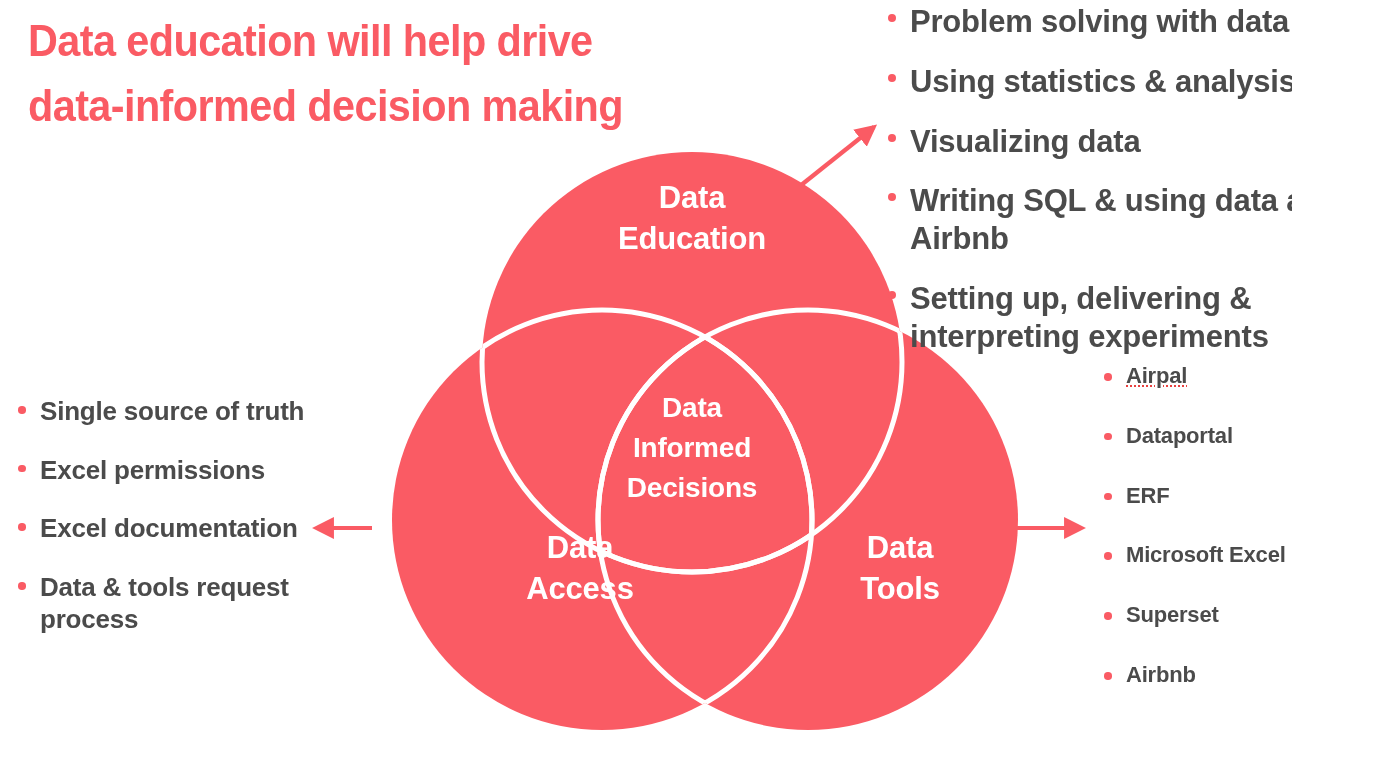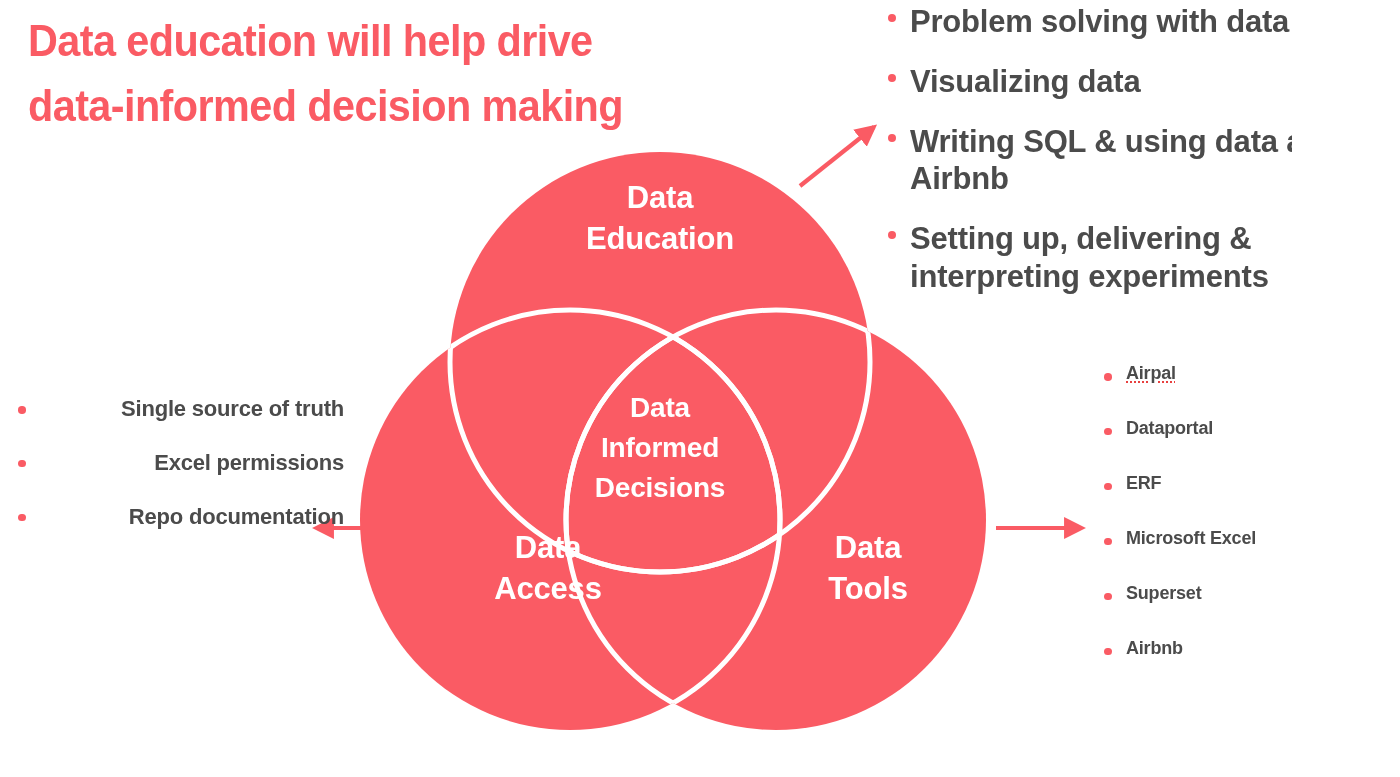--- a/index.html
+++ b/index.html
@@ -32,21 +32,21 @@
     letter-spacing: -0.6px;
     color: #fa5b64;
     white-space: pre-line;
     transform: scaleX(0.94);
     transform-origin: left top;
   }
 
   
   #venn {
     position: absolute;
-    left: 328px;
+    left: 360px;
     top: 130px;
     width: 680px;
     height: 647px;
   }
   #venn svg { display:block; width: 680px; height: 647px; overflow: visible;}
 
   .venn-label {
     position: absolute;
     text-align: center;
     color: #ffffff;
@@ -110,37 +110,36 @@
     width: 8px; height: 8px; top: 11px;
   }
 
   
   #list-access {
     left: 14px;
     top: 396px;
     width: 330px;
   }
   #list-access li {
-    font-size: 22px;
+    font-size: 26px;
     line-height: 1.22;
     margin-bottom: 27px;
-    text-align: right;
   }
   #list-access li::before {
     width: 7.5px; height: 7.5px; top: 10px;
   }
 
   
   #list-tools {
     left: 1100px;
     top: 363px;
     width: 290px;
   }
   #list-tools li {
-    font-size: 18px;
+    font-size: 22px;
     line-height: 1.22;
     margin-bottom: 33px;
   }
   #list-tools li::before {
     width: 7.5px; height: 7.5px; top: 10px;
   }
   .misspelled {
     text-decoration: underline;
     text-decoration-style: dotted;
     text-decoration-color: #e8403f;
@@ -219,29 +218,31 @@
         <path d="M 0 0 L 10 5 L 0 10 z" fill="#fa5b64"></path>
       </marker>
     </defs>
     <line x1="800" y1="186" x2="874" y2="127" stroke="#fa5b64" stroke-width="4.2" marker-end="url(#ah)"></line>
     <line x1="372" y1="528" x2="316" y2="528" stroke="#fa5b64" stroke-width="4.2" marker-end="url(#ah)"></line>
     <line x1="996" y1="528" x2="1082" y2="528" stroke="#fa5b64" stroke-width="4.2" marker-end="url(#ah)"></line>
   </svg>
 
   <ul class="bullet-list" id="list-education">
     <li>Problem solving with data</li>
+    <li>Using statistics &amp; analysis</li>
     <li>Visualizing data</li>
     <li>Writing SQL &amp; using data at Airbnb</li>
     <li>Setting up, delivering &amp; interpreting experiments</li>
   </ul>
 
   <ul class="bullet-list" id="list-access">
     <li>Single source of truth</li>
     <li>Excel permissions</li>
-    <li>Repo documentation</li>
+    <li>Excel documentation</li>
+    <li>Data &amp; tools request process</li>
   </ul>
 
   <ul class="bullet-list" id="list-tools">
     <li><span class="misspelled">Airpal</span></li>
     <li>Dataportal</li>
     <li>ERF</li>
     <li>Microsoft Excel</li>
     <li>Superset</li>
     <li>Airbnb</li>
   </ul>

